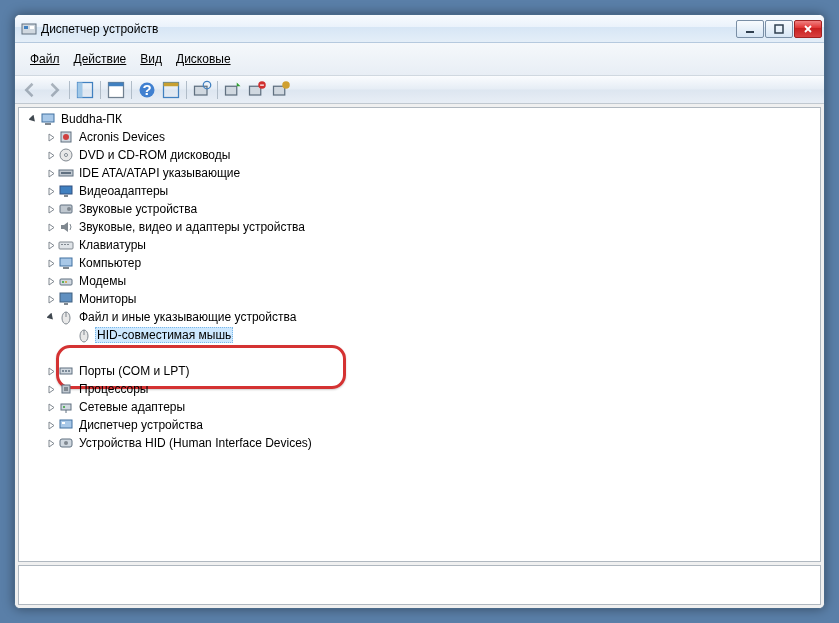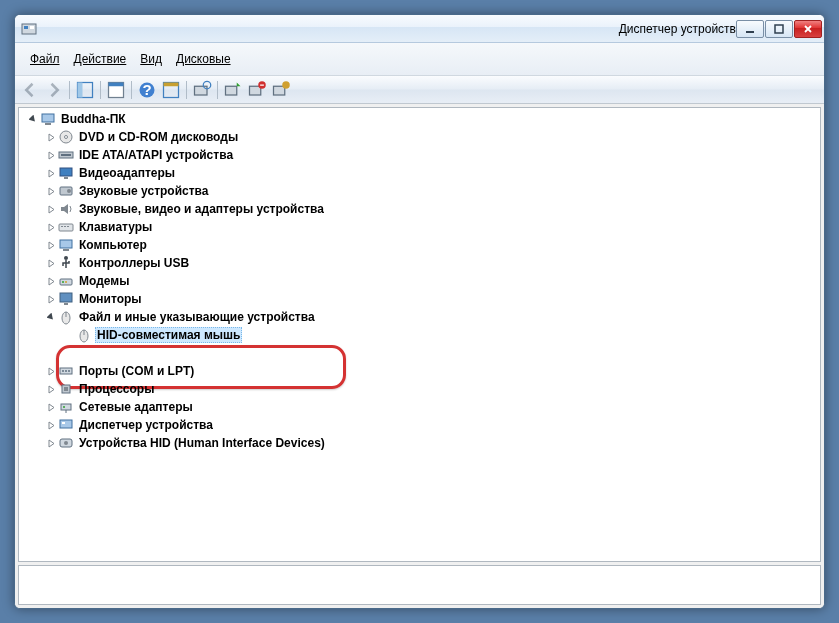--- a/index.html
+++ b/index.html
@@ -1,35 +1,35 @@
 <!DOCTYPE html>
 <html><head>
 <meta charset="utf-8">
 <style>
 * { margin: 0; padding: 0; box-sizing: border-box; font-family: "Segoe UI", Tahoma, sans-serif; font-size: 12px; }
 body { background: #5a7fa8; display: flex; align-items: center; justify-content: center; width: 839px; height: 623px; }
 .window { width: 811px; height: 595px; background: #fff; border: 1px solid #4a6a8a; border-radius: 6px; box-shadow: 0 0 12px rgba(0,0,0,0.4); display: flex; flex-direction: column; overflow: hidden; }
 .titlebar { height: 28px; background: linear-gradient(to bottom, #f8fbfe 0%, #eaf2fb 45%, #d7e6f5 46%, #e4eef8 100%); display: flex; align-items: center; padding: 0 2px 0 6px; border-bottom: 1px solid #b5c9de; }
 .titlebar-icon { width: 16px; height: 16px; margin-right: 4px; display: flex; align-items: center; justify-content: center; }
-.titlebar-title { flex: 1; font-size: 12px; color: #000; text-align: right; }
+.titlebar-title { flex: 1; font-size: 12px; color: #000; }
 .win-controls { display: flex; gap: 1px; }
 .win-btn { width: 28px; height: 18px; border: 1px solid #7a8fa6; border-radius: 2px; display: flex; align-items: center; justify-content: center; cursor: pointer; background: linear-gradient(to bottom, #f8fbfe, #d7e6f5); }
 .win-btn.close { background: linear-gradient(to bottom, #f08080 0%, #e03030 45%, #c82020 46%, #d84040 100%); border-color: #a02020; }
 .win-btn svg { width: 10px; height: 10px; }
 .menubar { height: 24px; background: linear-gradient(to bottom, #f5f8fb, #e8eef5); display: flex; align-items: center; padding: 16px 8px; border-bottom: 1px solid #d0d8e0; }
 .menu-item { padding: 1px 7px; cursor: pointer; text-decoration: underline; text-decoration-color: transparent; }
 .menu-item .u { text-decoration: underline; }
 .toolbar { height: 28px; background: linear-gradient(to bottom, #fafcfe, #e6edf5 48%, #dde6f0 52%, #e8eef6); display: flex; align-items: center; padding: 0 4px; gap: 2px; border-bottom: 1px solid #c0c8d0; }
 .tb-btn { width: 22px; height: 22px; display: flex; align-items: center; justify-content: center; cursor: pointer; border: 1px solid transparent; border-radius: 2px; }
 .tb-btn.disabled { opacity: 0.35; cursor: default; }
 .tb-sep { width: 1px; height: 18px; background: #b0bcc8; margin: 0 2px; }
 .client { flex: 1; display: flex; flex-direction: column; padding: 3px; background: #f0f0f0; gap: 3px; }
 .tree-panel { flex: 1; background: #fff; border: 1px solid #b0b8c0; overflow: auto; padding: 2px 0; position: relative; }
 .status-panel { height: 40px; background: #fff; border: 1px solid #b0b8c0; }
-.tree-row { display: flex; align-items: center; height: 18px; white-space: nowrap; cursor: default; position: relative; z-index: 2; font-weight: bold; }
+.tree-row { display: flex; align-items: center; height: 18px; white-space: nowrap; cursor: default; position: relative; z-index: 2; }
 .tree-indent { display: inline-block; }
 .tree-toggle { width: 12px; height: 12px; display: inline-flex; align-items: center; justify-content: center; cursor: pointer; }
 .tree-toggle svg { width: 9px; height: 9px; }
 .tree-icon { width: 16px; height: 16px; margin: 0 3px 0 1px; display: inline-flex; align-items: center; justify-content: center; }
 .tree-label { padding: 0 2px; }
 .tree-label.selected { background: #cde8ff; border: 1px dotted #7ab8e8; padding: 0 1px; }
 .callout { position: absolute; border: 3px solid #d43232; border-radius: 14px; pointer-events: none; z-index: 1; box-shadow: 0 1px 2px rgba(0,0,0,0.2), inset 0 0 0 1px rgba(255,255,255,0.3); }
 </style>
 </head>
 <body>
@@ -158,40 +158,55 @@
           </div>
           <div class="tree-row">
             <span class="tree-indent" style="width:26px"></span>
             <span class="tree-toggle">
               <svg viewBox="0 0 9 9">
                 <path d="M2 1 L7 4.5 L2 8 Z" fill="none" stroke="#808890"></path>
               </svg>
             </span>
             <span class="tree-icon">
               <svg viewBox="0 0 16 16">
+                <rect x="3" y="3" width="10" height="10" fill="#d0d8e0" stroke="#607080"></rect>
+                <circle cx="8" cy="8" r="3" fill="#d04040"></circle>
+              </svg>
+            </span>
+            <span class="tree-label">Acronis Devices</span>
+          </div>
+          <div class="tree-row">
+            <span class="tree-indent" style="width:26px"></span>
+            <span class="tree-toggle">
+              <svg viewBox="0 0 9 9">
+                <path d="M2 1 L7 4.5 L2 8 Z" fill="none" stroke="#808890"></path>
+              </svg>
+            </span>
+            <span class="tree-icon">
+              <svg viewBox="0 0 16 16">
                 <circle cx="8" cy="8" r="6" fill="#e8e8e8" stroke="#808890"></circle>
                 <circle cx="8" cy="8" r="1.5" fill="#fff" stroke="#808890"></circle>
               </svg>
             </span>
             <span class="tree-label">DVD и CD-ROM дисководы</span>
           </div>
           <div class="tree-row">
             <span class="tree-indent" style="width:26px"></span>
             <span class="tree-toggle">
               <svg viewBox="0 0 9 9">
                 <path d="M2 1 L7 4.5 L2 8 Z" fill="none" stroke="#808890"></path>
               </svg>
             </span>
             <span class="tree-icon">
               <svg viewBox="0 0 16 16">
                 <rect x="1" y="5" width="14" height="6" fill="#c0c8d0" stroke="#607080"></rect>
                 <rect x="3" y="7" width="10" height="2" fill="#607080"></rect>
               </svg>
             </span>
-            <span class="tree-label">IDE ATA/ATAPI устройства</span>
+            <span class="tree-label">IDE ATA/ATAPI указывающие</span>
           </div>
           <div class="tree-row">
             <span class="tree-indent" style="width:26px"></span>
             <span class="tree-toggle">
               <svg viewBox="0 0 9 9">
                 <path d="M2 1 L7 4.5 L2 8 Z" fill="none" stroke="#808890"></path>
               </svg>
             </span>
             <span class="tree-icon">
               <svg viewBox="0 0 16 16">
@@ -255,35 +270,20 @@
                 <path d="M2 1 L7 4.5 L2 8 Z" fill="none" stroke="#808890"></path>
               </svg>
             </span>
             <span class="tree-icon">
               <svg viewBox="0 0 16 16">
                 <rect x="2" y="3" width="12" height="8" fill="#a8c8e8" stroke="#4070a0"></rect>
                 <rect x="5" y="12" width="6" height="2" fill="#808890"></rect>
               </svg>
             </span>
             <span class="tree-label">Компьютер</span>
-          </div>
-          <div class="tree-row">
-            <span class="tree-indent" style="width:26px"></span>
-            <span class="tree-toggle">
-              <svg viewBox="0 0 9 9">
-                <path d="M2 1 L7 4.5 L2 8 Z" fill="none" stroke="#808890"></path>
-              </svg>
-            </span>
-            <span class="tree-icon">
-              <svg viewBox="0 0 16 16">
-                <circle cx="8" cy="3" r="2" fill="#404850"></circle>
-                <path d="M8 5 L8 13 M8 8 L5 8 L5 11 M8 8 L11 8 L11 6" stroke="#404850" fill="none" stroke-width="1.5"></path>
-              </svg>
-            </span>
-            <span class="tree-label">Контроллеры USB</span>
           </div>
           <div class="tree-row">
             <span class="tree-indent" style="width:26px"></span>
             <span class="tree-toggle">
               <svg viewBox="0 0 9 9">
                 <path d="M2 1 L7 4.5 L2 8 Z" fill="none" stroke="#808890"></path>
               </svg>
             </span>
             <span class="tree-icon">
               <svg viewBox="0 0 16 16">

